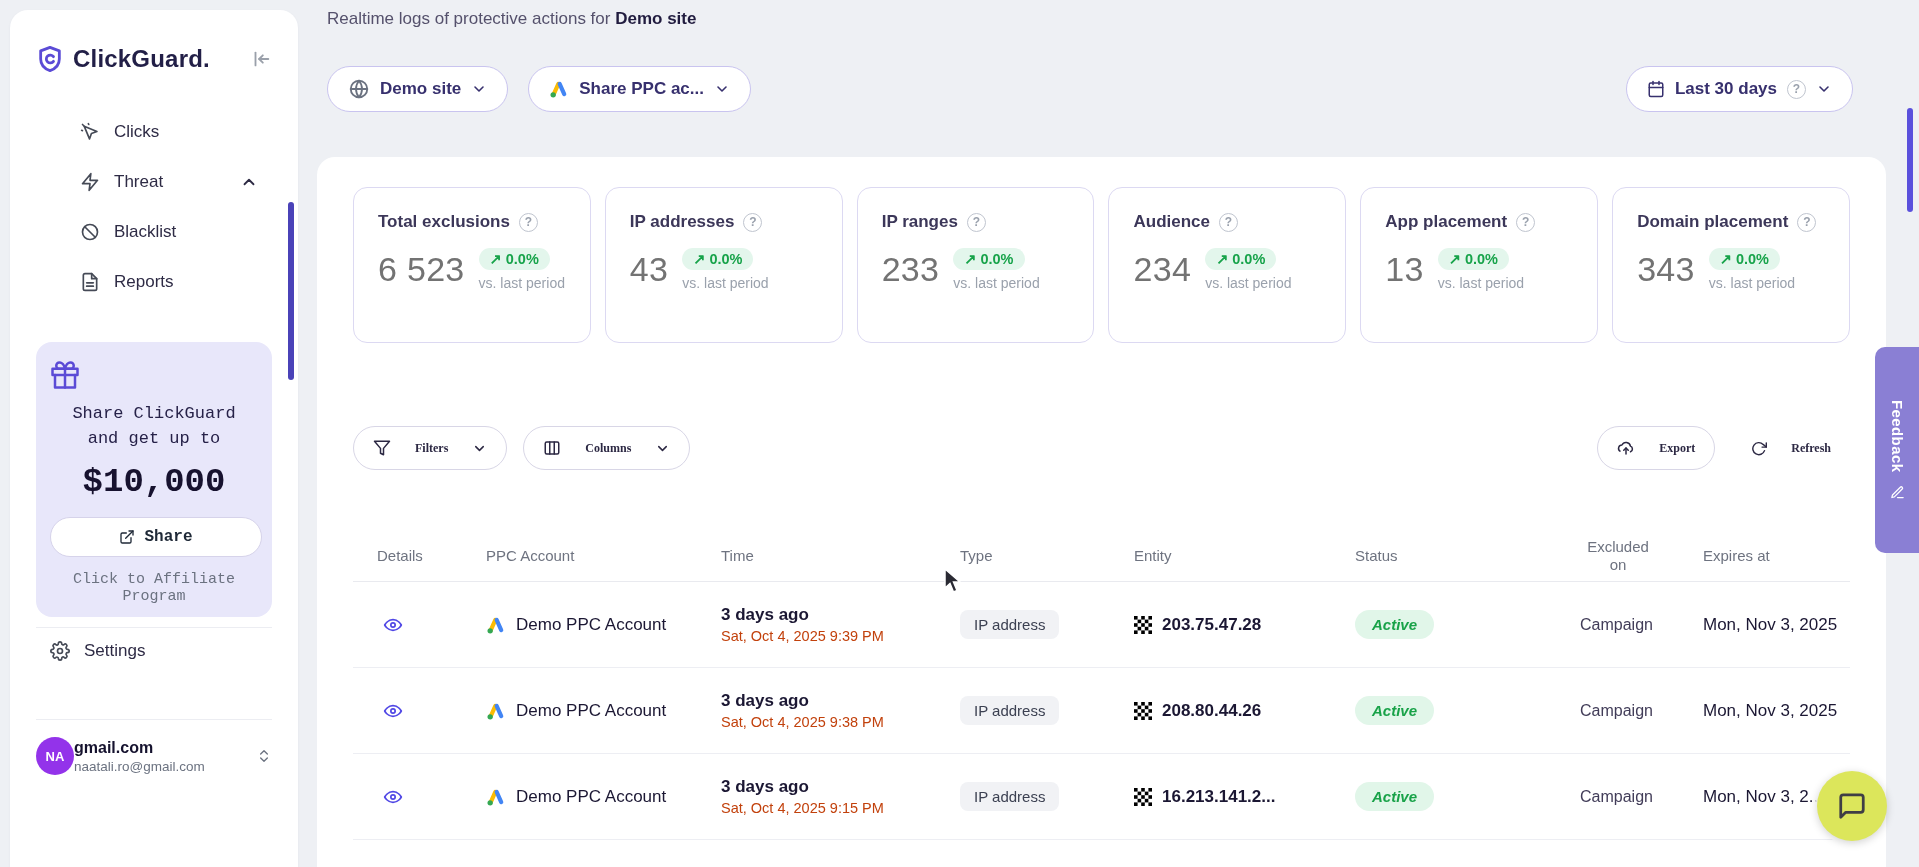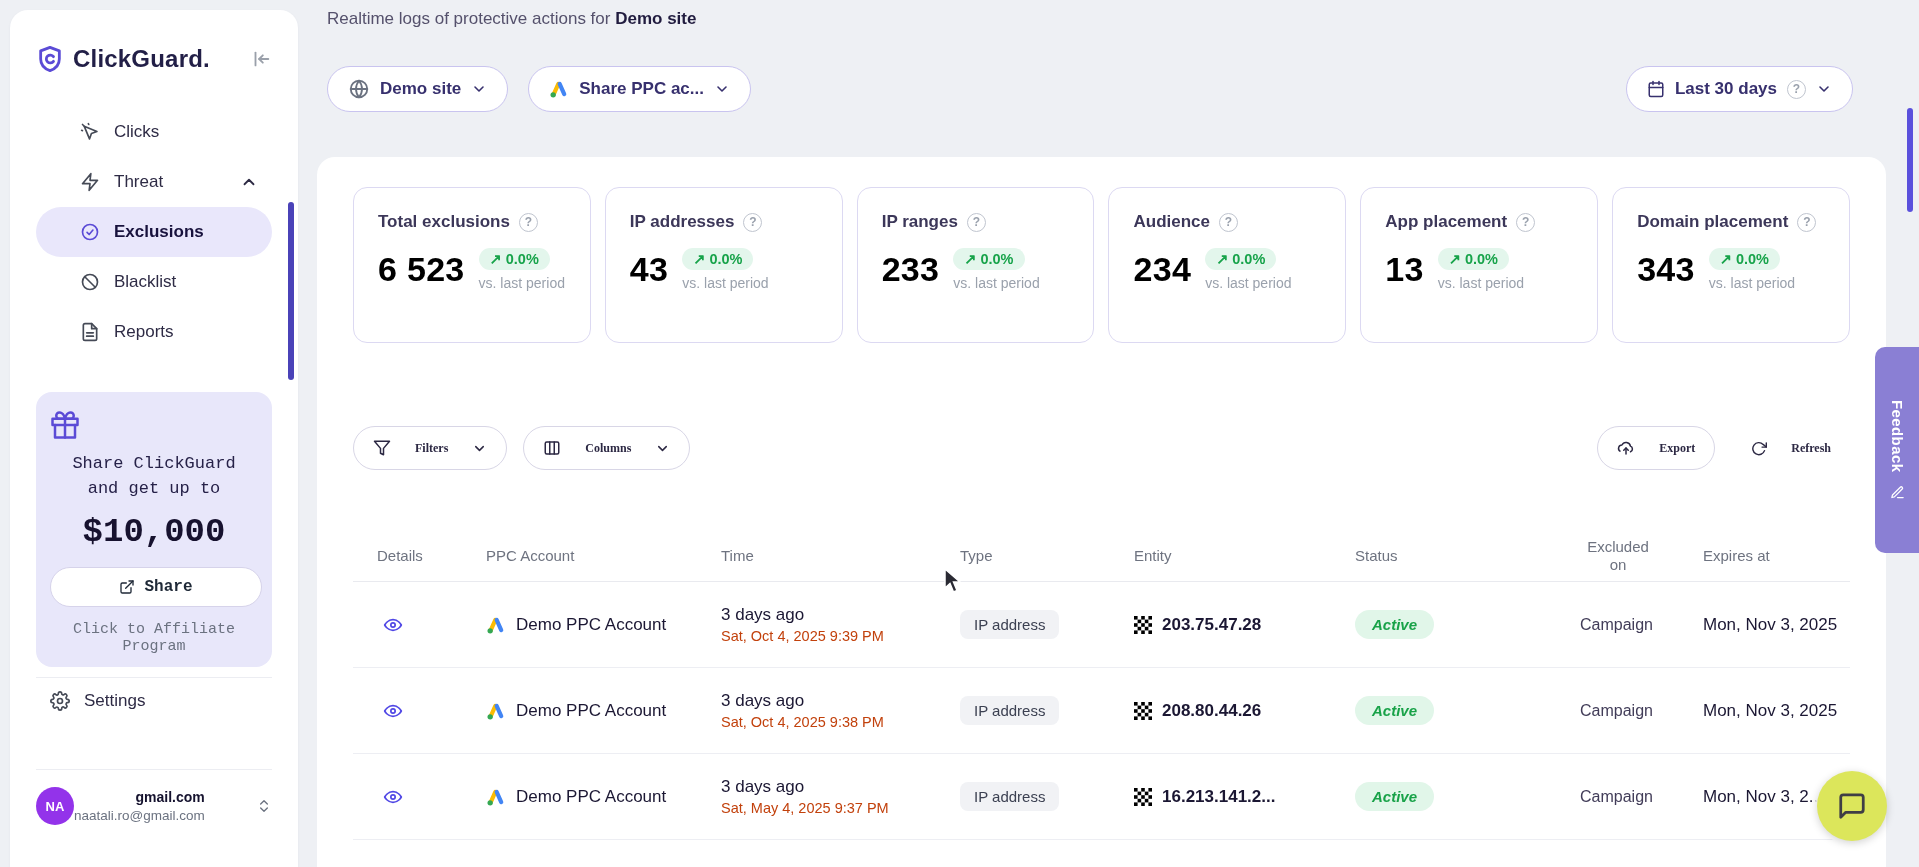--- a/index.html
+++ b/index.html
@@ -35,21 +35,21 @@
                  justify-content:center; gap:9px; font-size:16px; font-weight:700;
                  color:#1f2937; cursor:pointer; font-family:inherit; }
   .promo-aff { margin-top:14px; font-size:15px; color:#6b7280; }
   .divider { height:1px; background:#ecedf2; }
   .d1 { margin-top:10px; }
   .settings-row { height:46px; margin-top:0; }
   .d2 { margin-top:45px; }
   .user-row { margin-top:8px; height:56px; display:flex; align-items:center; cursor:pointer; }
   .avatar { width:38px; height:38px; border-radius:50%; background:#9333ea; color:#fff;
             font-size:13px; font-weight:700; display:flex; align-items:center; justify-content:center; }
-  .user-name { font-size:14px; font-weight:700; color:#15122e; line-height:1.2;text-align:right; }
+  .user-name { font-size:16px; font-weight:700; color:#15122e; line-height:1.2; }
   .user-email { font-size:13.5px; color:#6b7280; margin-top:2px; }
   .user-caret { margin-left:auto; color:#6b7280; }
 
   
   .page-subtitle { position:absolute; left:327px; top:9px; font-size:17px; color:#55516c; }
   .page-subtitle b { color:#211c3f; font-weight:700; }
   .selectors { position:absolute; left:327px; top:66px; display:flex; gap:20px; }
   .pill { height:46px; border:1px solid #c9c4ef; border-radius:23px; background:#fff;
           display:flex; align-items:center; gap:10px; padding:0 20px; font-size:17px;
           font-weight:700; color:#37306e; cursor:pointer; }
@@ -60,21 +60,21 @@
   .panel { position:absolute; left:317px; top:157px; width:1569px; height:760px;
            background:#fff; border-radius:18px; padding:30px 36px; }
   .stats-row { display:flex; gap:14px; }
   .stat-card { flex:1; border:1px solid #dcd9f2; border-radius:14px; height:156px; padding:24px; }
   .stat-label-row { display:flex; align-items:center; gap:9px; font-size:17px;
                     font-weight:600; color:#3c3759; }
   .help { width:19px; height:19px; border:1.5px solid #c0c5cf; border-radius:50%;
           color:#9aa1ad; font-size:12px; font-weight:700; display:flex; align-items:center;
           justify-content:center; cursor:pointer; flex:0 0 auto; }
   .stat-value-row { display:flex; align-items:center; gap:14px; margin-top:16px; }
-  .stat-value { font-size:34px; font-weight:700; color:#000000; letter-spacing:.3px; }
+  .stat-value { font-size:34px; font-weight:400; color:#737373; letter-spacing:.3px; }
   .trend-col { display:flex; flex-direction:column; gap:5px; }
   .trend-pill { background:#e3f6ec; color:#17a34a; border-radius:999px; padding:3px 11px;
                 font-size:14.5px; font-weight:700; display:inline-flex; align-items:center;
                 gap:4px; width:max-content; }
   .trend-sub { font-size:14px; color:#9aa1ac; }
 
   .toolbar { margin-top:83px; display:flex; align-items:center; gap:16px; }
   .btn { height:44px; border:1px solid #d8d6e6; border-radius:22px; background:#fff;
          display:inline-flex; align-items:center; gap:24px; padding:0 19px; font-size:12px;
          font-weight:600; color:#2c2843; cursor:pointer; font-family:Liberation Serif, serif; }
@@ -84,21 +84,21 @@
   .grid { display:grid; grid-template-columns:109px 235px 239px 174px 221px 225px 123px 1fr;
           padding-left:24px; align-items:center; }
   .thead { margin-top:60px; height:52px; font-size:15px; color:#6e7380;
            border-bottom:1px solid #e9eaef; }
   .th-excluded span { display:inline-block; width:76px; text-align:center; line-height:1.15; }
   .trow { height:86px; border-bottom:1px solid #edeef3; }
   .eye-btn { background:none; border:none; color:#4f46e5; cursor:pointer; padding:4px 6px; }
   .cell-flex { display:flex; align-items:center; gap:10px; }
   .cell-main { font-size:17px; color:#1b1733; font-weight:500; }
   .cell-strong { font-size:17px; color:#1b1733; font-weight:600; }
-  .time-rel { font-size:17px; color:#1b1733; font-weight:400; }
+  .time-rel { font-size:17px; color:#1b1733; font-weight:700; }
   .time-abs { font-size:14.5px; color:#c2410c; margin-top:3px; }
   .type-badge { background:#f1f2f5; border-radius:8px; padding:6px 14px; font-size:15px;
                 color:#3c4152; font-weight:500; width:max-content; }
   .status-badge { background:#e1f6e9; border-radius:999px; padding:6px 17px; font-size:15px;
                   color:#18a248; font-weight:700; width:max-content;font-style:italic; }
   .cell-plain { font-size:16px; color:#413c58; }
   .identicon { width:18px; height:18px; flex:0 0 auto; }
 
   
   .feedback-tab { position:absolute; right:0; top:347px; width:44px; height:206px;
@@ -270,28 +270,20 @@
             <use href="#i-bolt"></use>
           </svg>
         </span>
       <span>Threat</span>
       <span class="tail">
           <svg width="18" height="18">
             <use href="#i-chev-up"></use>
           </svg>
         </span>
     </div>
-    <div class="nav-item active">
-      <span class="nicon">
-          <svg width="20" height="20">
-            <use href="#i-badge-check"></use>
-          </svg>
-        </span>
-      <span>Exclusions</span>
-    </div>
     <div class="nav-item">
       <span class="nicon">
           <svg width="20" height="20">
             <use href="#i-ban"></use>
           </svg>
         </span>
       <span>Blacklist</span>
     </div>
     <div class="nav-item">
       <span class="nicon">
@@ -618,21 +610,21 @@
     <div class="cell-flex">
         <span>
           <svg width="20" height="20">
             <use href="#i-gads"></use>
           </svg>
         </span>
         <span class="cell-main">Demo PPC Account</span>
       </div>
     <div>
         <div class="time-rel">3 days ago</div>
-        <div class="time-abs">Sat, May 4, 2025 9:37 PM</div>
+        <div class="time-abs">Sat, Oct 4, 2025 9:15 PM</div>
       </div>
     <div><span class="type-badge">IP address</span></div>
     <div class="cell-flex">
         <svg class="identicon" style="--c: #49a24e;">
           <use href="#i-identicon"></use>
         </svg>
         <span class="cell-strong">16.213.141.2...</span>
       </div>
     <div><span class="status-badge">Active</span></div>
     <div class="cell-plain">Campaign</div>

